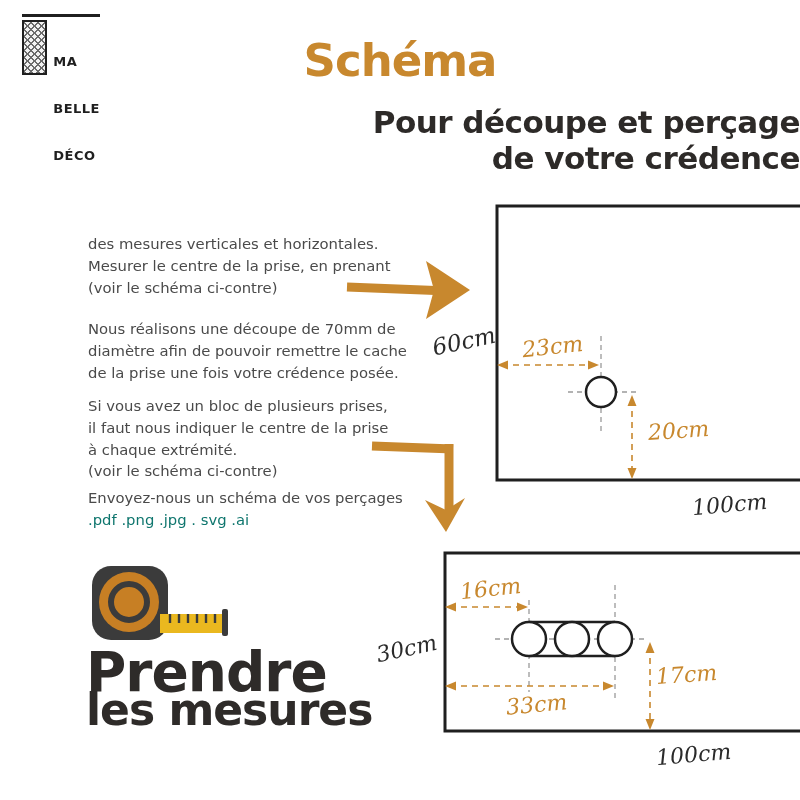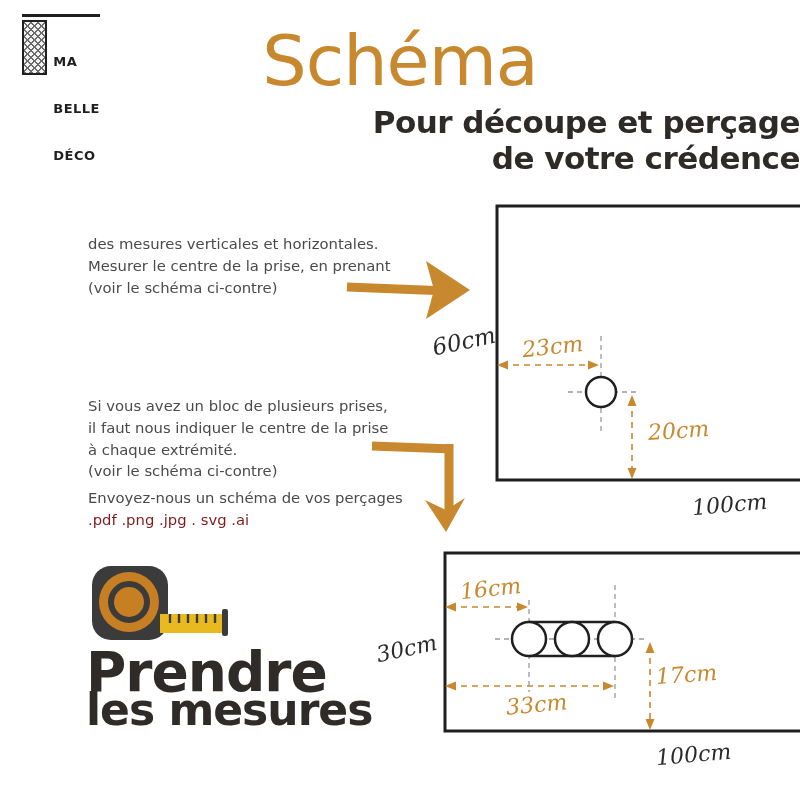--- a/index.html
+++ b/index.html
@@ -12,28 +12,28 @@
   #logo .pattern{width:23px;height:51px;border:2px solid #1f1f1f;
      background:
        repeating-linear-gradient(45deg,#6b6b6b 0 1.5px,rgba(255,255,255,0) 1.5px 5px),
        repeating-linear-gradient(-45deg,#6b6b6b 0 1.5px,#f2f2f2 1.5px 5px);}
   #logo .brand-text{margin-left:6px;padding-top:2px;}
   #logo .brand-text div{font-size:13px;font-weight:bold;color:#1f1f1f;
      letter-spacing:0.5px;line-height:15px;font-family:"DejaVu Sans",sans-serif;margin-top:32px;}
 
   
   #title{left:0;top:22px;width:800px;text-align:center;color:#c8882e;
-     font-size:70px;font-weight:400;letter-spacing:-1px;line-height:78px;}
+     font-size:45px;font-weight:700;letter-spacing:-1px;line-height:78px;}
   .subtitle{left:0;width:800px;text-align:right;color:#2d2a28;
      font-size:31px;font-weight:bold;line-height:36px;letter-spacing:-0.5px;}
   #subtitle1{top:104px;} #subtitle2{top:140px;}
 
   
   .instr{left:88px;width:340px;color:#4a4a4a;font-size:14.8px;line-height:21.8px;}
-  .instr .orange{color:#7f1d1d;}
+  .instr .orange{color:#0f766e;}
 
   
   .hw{font-family:"DejaVu Serif",serif;font-style:italic;white-space:nowrap;}
   .hw.orange{color:#c8882e;}
   .hw.black{color:#2a2a2a;}
 
   
   .footer-head{left:86px;color:#2e2b29;font-weight:800;letter-spacing:-1px;}
   #footHead1{top:640px;font-size:55px;}
   #footHead2{top:684px;font-size:44px;}
@@ -57,20 +57,25 @@
   <div id="title" class="abs">Schéma</div>
   <div id="subtitle1" class="abs subtitle">Pour découpe et perçage</div>
   <div id="subtitle2" class="abs subtitle">de votre crédence</div>
 
   <div class="abs instr" style="top:233px;">
     <div>des mesures verticales et horizontales.</div>
     <div>Mesurer le centre de la prise, en prenant</div>
     <div>(voir le schéma ci-contre)</div>
   </div>
 
+  <div class="abs instr" style="top:318px;">
+    <div>Nous réalisons une découpe de 70mm de</div>
+    <div>diamètre afin de pouvoir remettre le cache</div>
+    <div>de la prise une fois votre crédence posée.</div>
+  </div>
 
   <div class="abs instr" style="top:395px;">
     <div>Si vous avez un bloc de plusieurs prises,</div>
     <div>il faut nous indiquer le centre de la prise</div>
     <div>à chaque extrémité.</div>
     <div>(voir le schéma ci-contre)</div>
   </div>
 
   <div class="abs instr" style="top:487px;">
     <div>Envoyez-nous un schéma de vos perçages</div>

